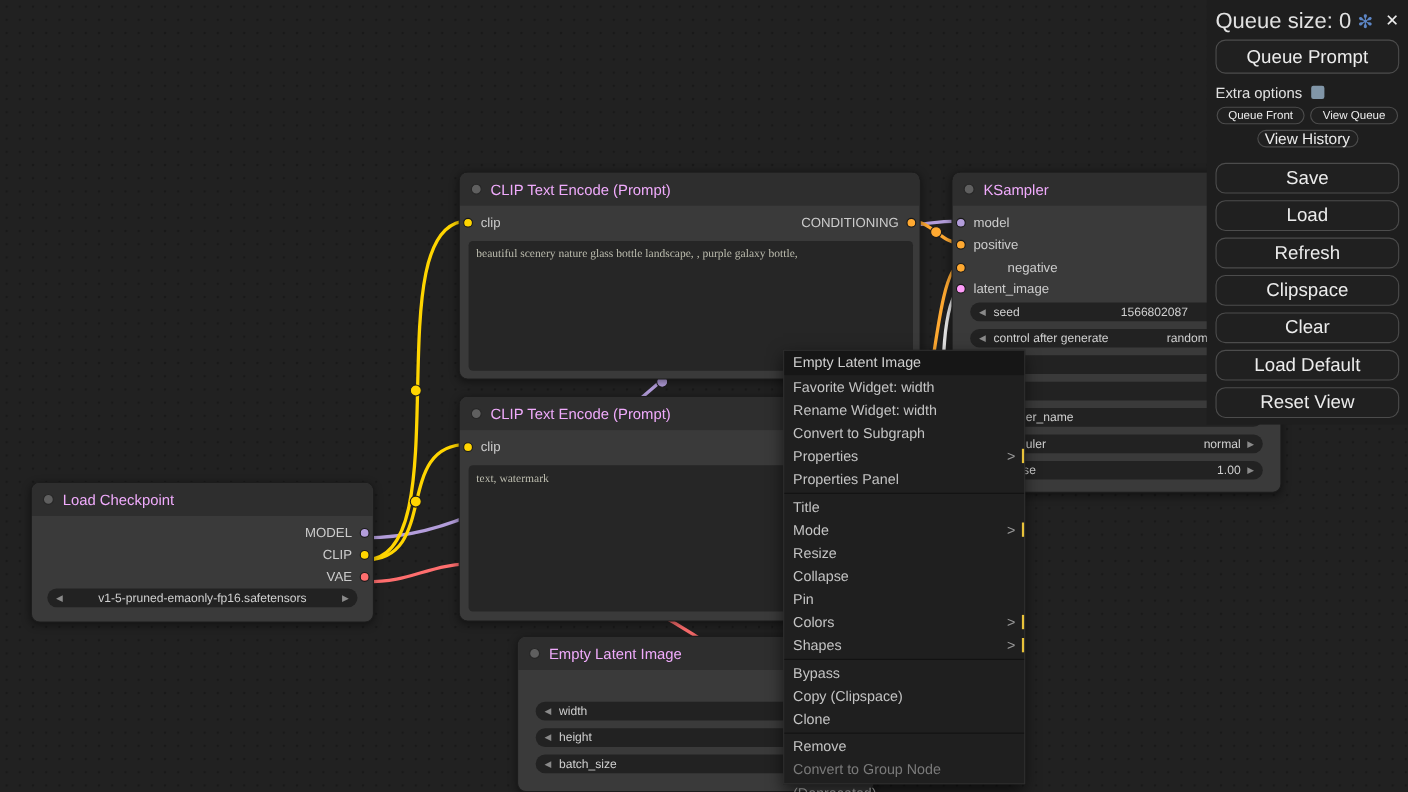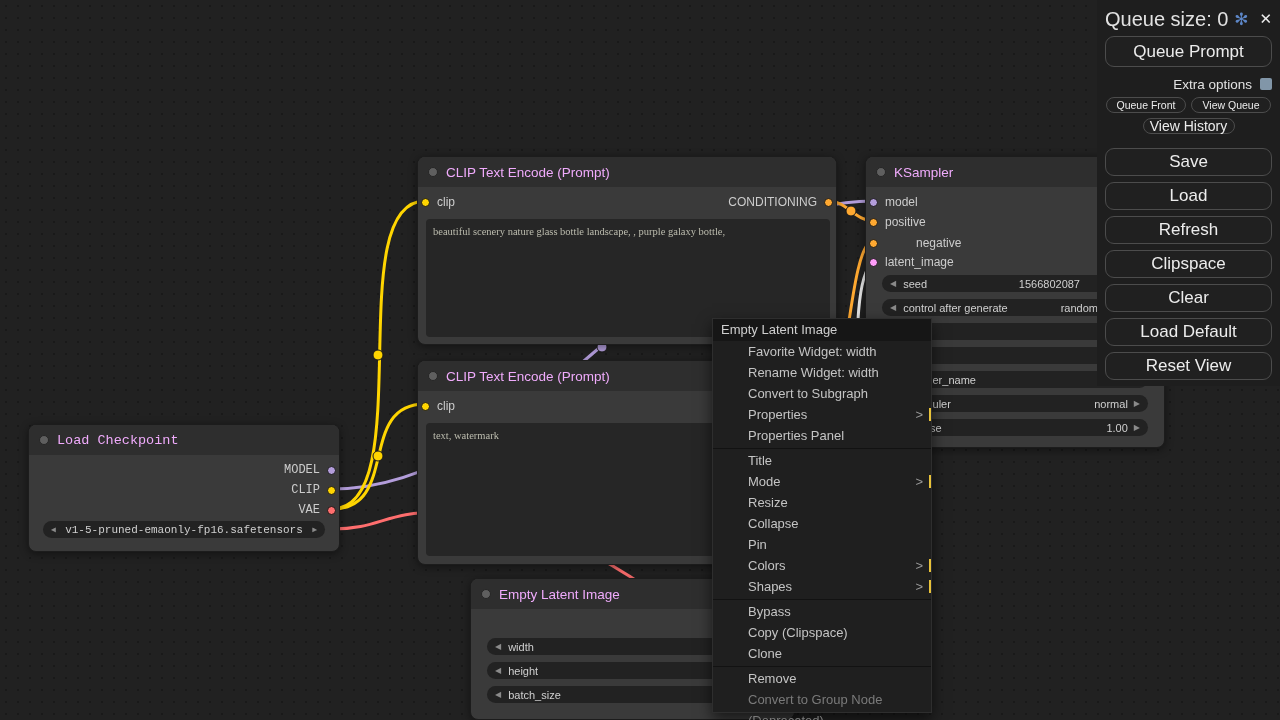--- a/index.html
+++ b/index.html
@@ -60,21 +60,21 @@
   .wlabel { margin-left:7px; }
   .wvalue { margin-left:auto; margin-right:6px; }
   .wcenter { flex:1; text-align:center; }
   
   #context-menu {
     position:absolute; left:712px; top:318px; width:220px; z-index:10;
     background:#1f1f1f; border:1px solid #2e2e2e; box-shadow:0 6px 14px rgba(0,0,0,.6);
     font-size:13px; color:#c4c4c4; padding-bottom:2px;
   }
   .menu-title { height:22px; line-height:22px; background:#161616; color:#cfcfcf; padding:0 8px; }
-  .mi { position:relative; height:21px; line-height:21px; padding:0 8px; cursor:default;margin-left:27px; }
+  .mi { position:relative; height:21px; line-height:21px; padding:0 8px; cursor:default; }
   .mi .sub { position:absolute; right:8px; color:#999; }
   .mi.has-sub::after {
     content:""; position:absolute; right:0; top:4px; bottom:4px; width:2.5px; background:#e8c23a;
   }
   .mi.disabled { color:#7a7a7a; }
   .menu-sep { height:4px; position:relative; }
   .menu-sep::after { content:""; position:absolute; left:0; right:0; top:1.5px; height:1px; background:#121212; }
   
   #sidebar {
     position:absolute; left:1097px; top:0; width:183px; height:386px; z-index:20;
@@ -83,21 +83,21 @@
   .sb-head { display:flex; align-items:center; height:22px; margin-bottom:6px; }
   .sb-queue-size { flex:1; font-size:20px; }
   .sb-gear { color:#5d86c6; font-size:17px; margin-right:11px; cursor:pointer; }
   .sb-close { color:#ececec; font-size:15px; cursor:pointer; }
   .btn {
     display:block; background:#202020; border:1px solid #4c4c4c; color:#ececec;
     border-radius:9px; text-align:center; cursor:pointer;
   }
   .btn-big { width:167px; height:28px; line-height:26px; font-size:17px; margin:0 auto 6px auto; }
   .btn-queue { height:31px; line-height:29px; margin-bottom:8px; }
-  .sb-extra { display:flex; justify-content:flex-end; align-items:center; gap:8px; font-size:13.5px; height:18px; margin-bottom:4px; }
+  .sb-extra { display:flex; justify-content:flex-start; align-items:center; gap:8px; font-size:13.5px; height:18px; margin-bottom:4px; }
   .sb-check { width:12px; height:12px; background:#8196a8; border-radius:2px; display:inline-block; cursor:pointer; }
   .sb-smallrow { display:flex; gap:5px; margin:0 1px 5px 1px; }
   .btn-small { flex:1; height:16px; line-height:14px; font-size:10.5px; border-radius:8px; }
   .btn-history { width:92px; height:16px; line-height:14px; font-size:14px; border-radius:8px; margin:0 auto 14px auto; }
 </style>
 </head>
 <body>
 
 <div id="canvas">
 
@@ -203,21 +203,21 @@
       <span class="arrow">▶</span>
     </div>
     <div class="widget" style="top:262px;">
       <span class="arrow">◀</span>
       <span class="wlabel">denoise</span>
       <span class="wvalue">1.00</span>
       <span class="arrow">▶</span>
     </div>
   </div>
 
-  <div class="node" style="left:28px; top:424px; width:312px; height:128px;font-family:Liberation Mono, monospace;">
+  <div class="node" style="left:28px; top:438px; width:312px; height:128px;">
     <div class="node-header">
       <span class="collapse-dot"></span>
       <span class="node-title">Load Checkpoint</span>
     </div>
     <div class="slot out" style="top:35px;">
       <span class="slot-label">MODEL</span>
       <span class="port p-model"></span>
     </div>
     <div class="slot out" style="top:55px;">
       <span class="slot-label">CLIP</span>

